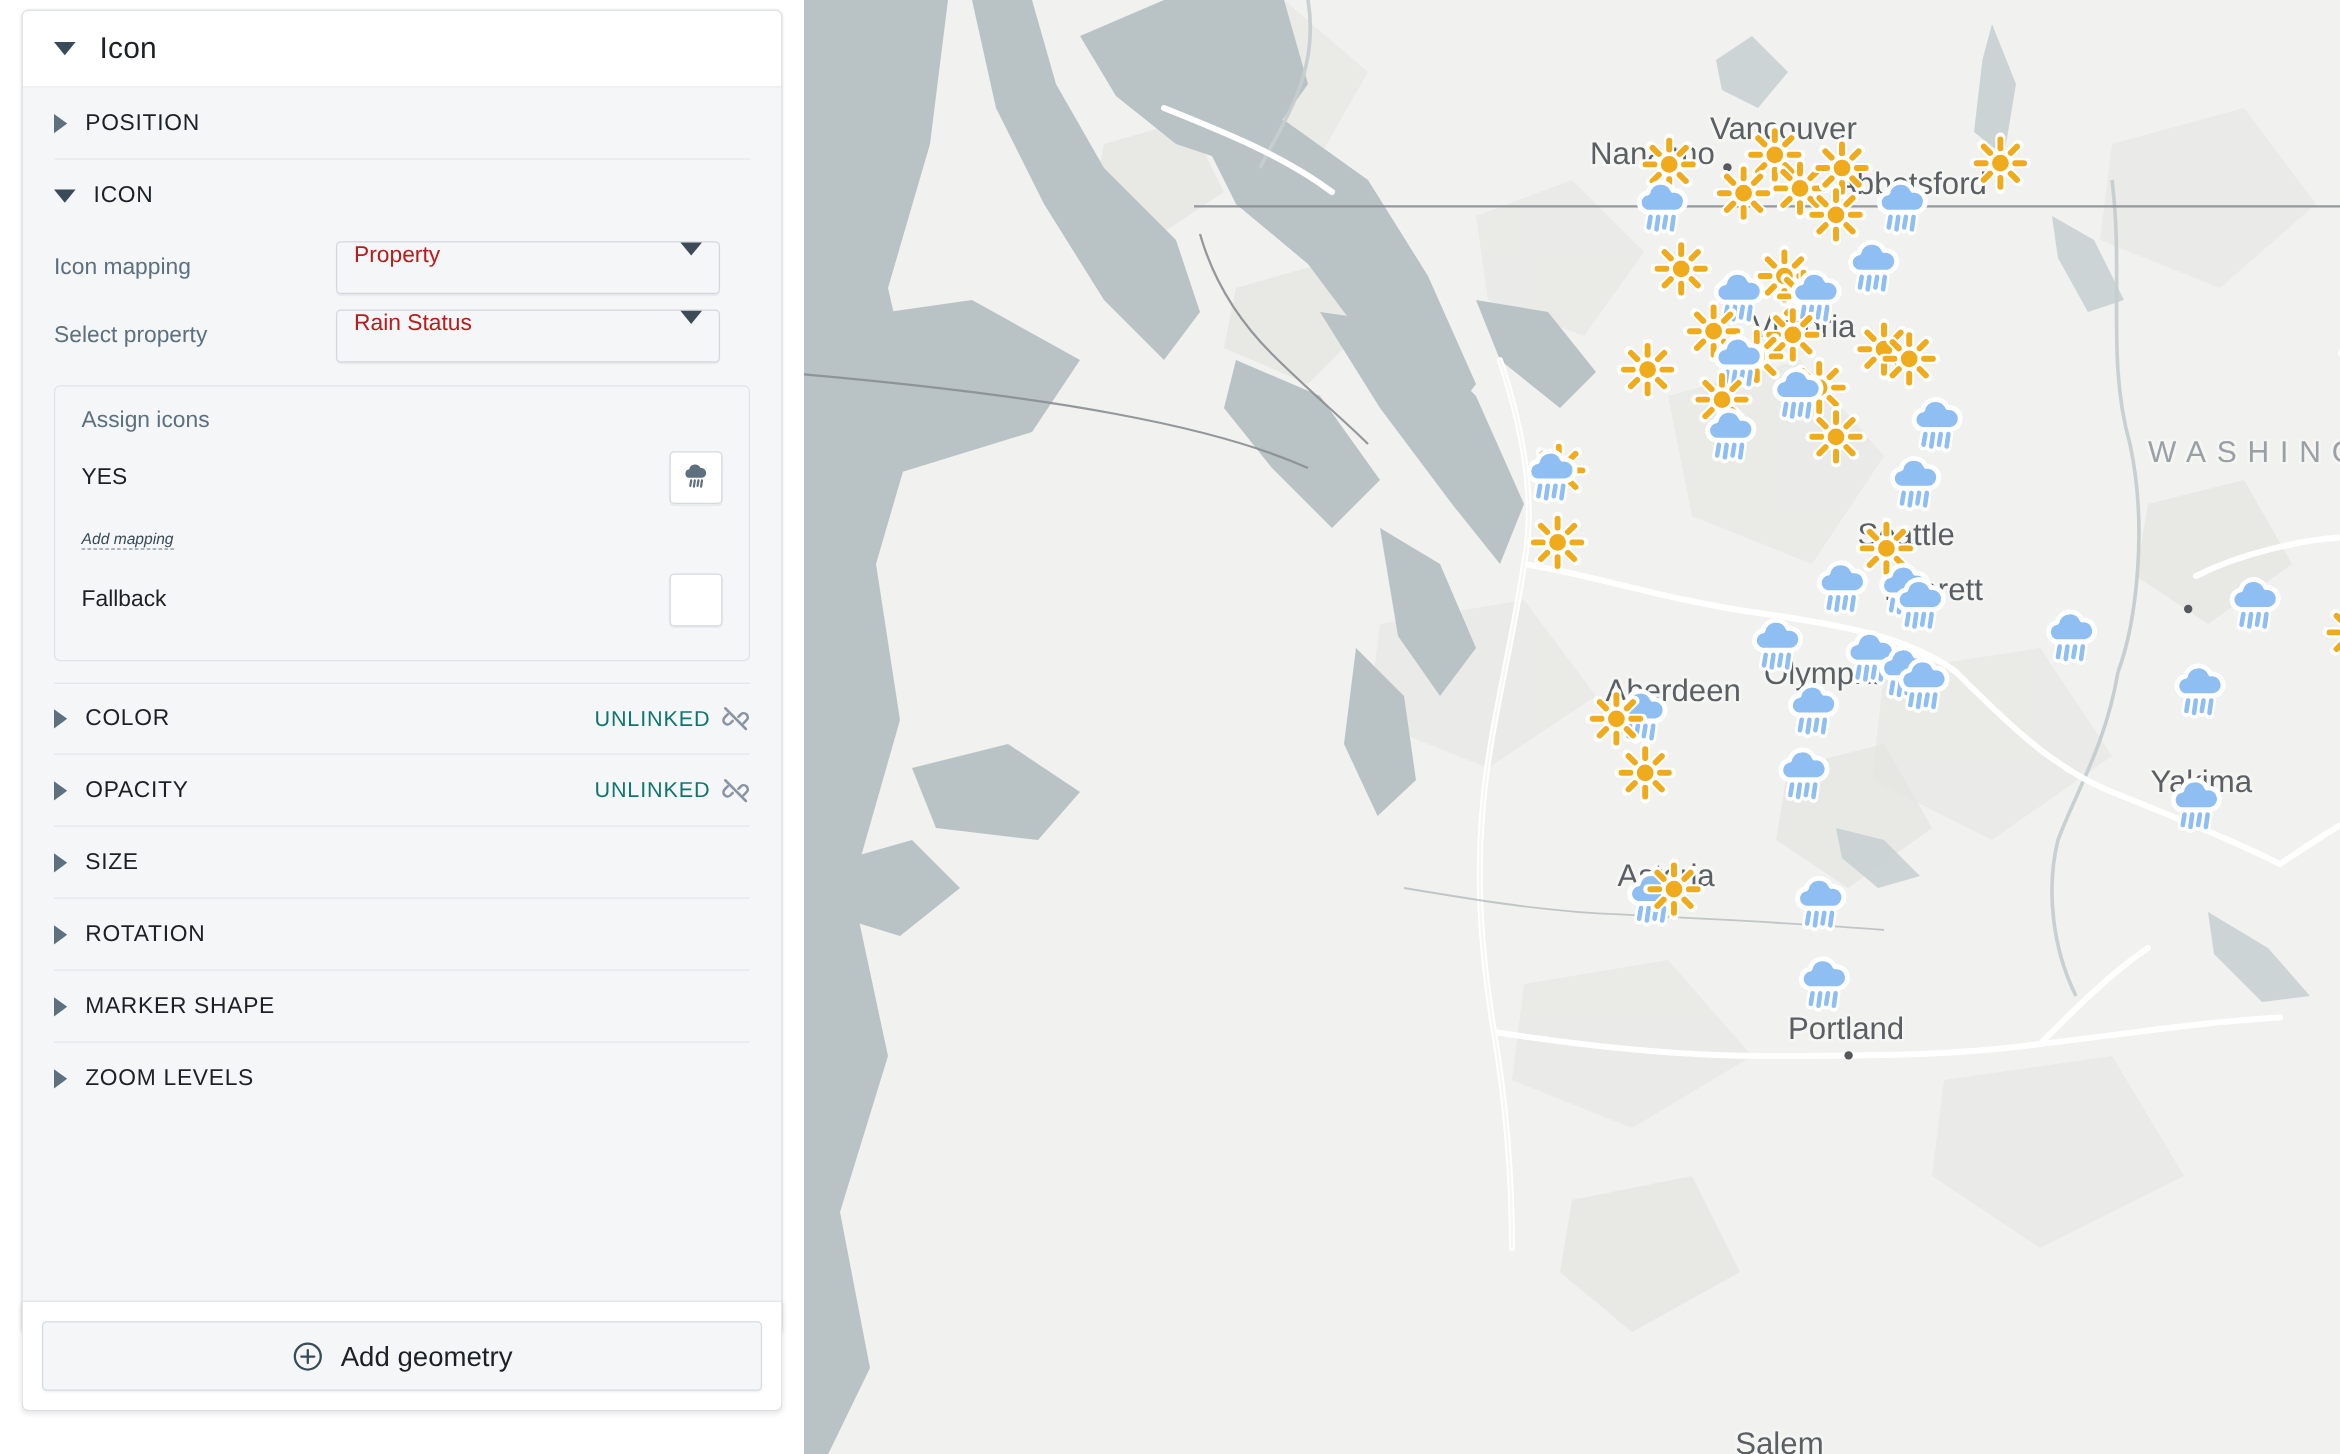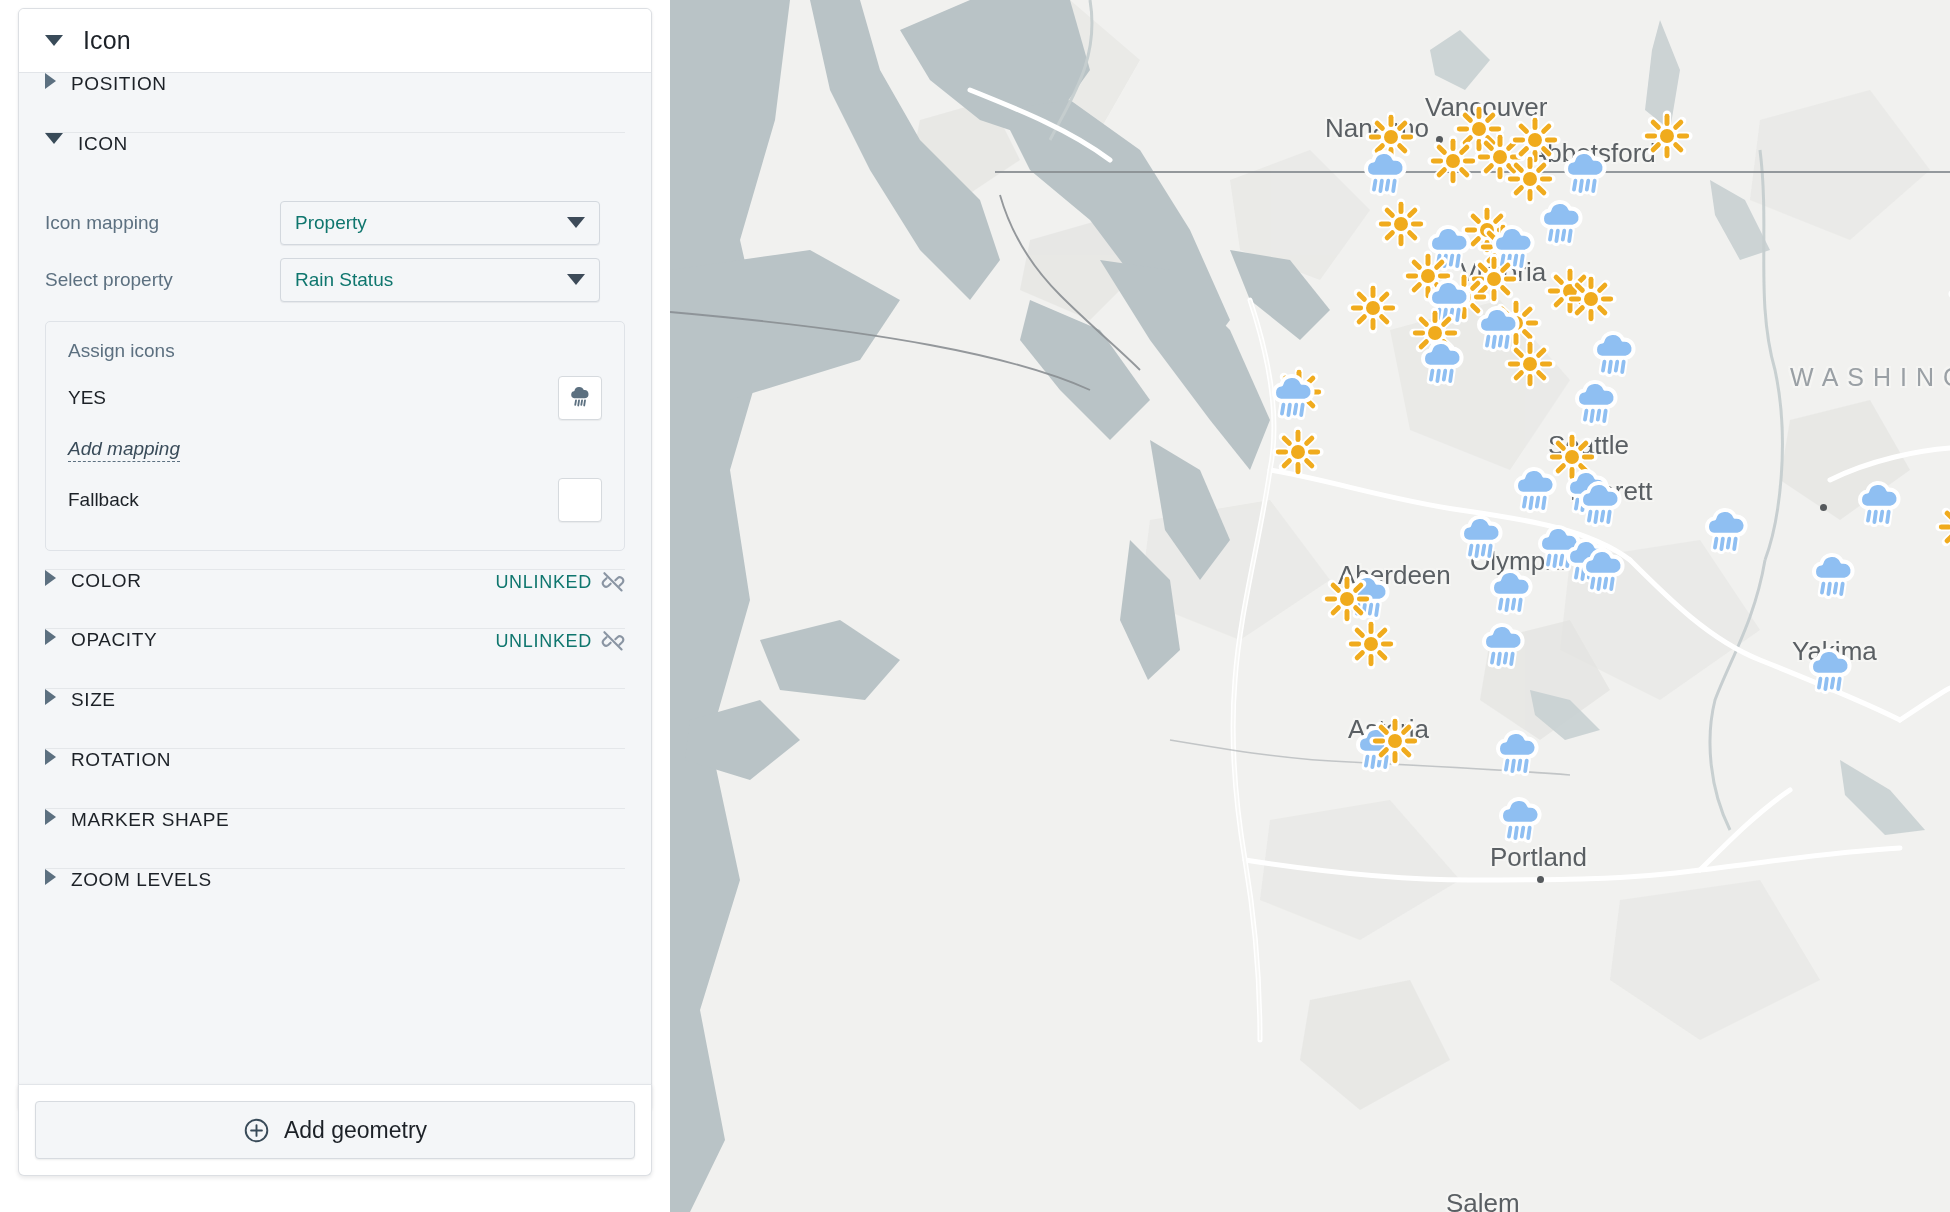--- a/index.html
+++ b/index.html
@@ -66,21 +66,21 @@
   .panel-body {
     flex: 1 1 auto;
     background: #f4f6f8;
     padding: 0 26px;
     overflow: hidden;
   }
 
   .section-row {
     height: 60px;
     display: flex;
-    align-items: flex-start;
+    align-items: center;
     gap: 15px;
     border-bottom: 1px solid #e4e7ea;
     position: relative;
   }
   .section-row.noborder { border-bottom: none; }
   .section-label {
     font-size: 19px;
     letter-spacing: .6px;
     color: #1c2127;
   }
@@ -109,24 +109,23 @@
     color: #5c7080;
     flex: 0 0 235px;
   }
   .select {
     width: 320px;
     height: 44px;
     background: #f4f6f8;
     border: 1px solid #d3d8de;
     border-radius: 4px;
     display: flex;
-    align-items: center;
     padding: 0 14px;
     font-size: 19px;
-    color: #0f766e;
+    color: #b91c1c;
     box-shadow: 0 1px 1px rgba(16,22,26,.06);
   }
   .select .caret {
     margin-left: auto;
     width: 0; height: 0;
     border-left: 9px solid transparent;
     border-right: 9px solid transparent;
     border-top: 11px solid #3d4b59;
   }
 
@@ -158,21 +157,21 @@
     height: 44px;
     border: 1px solid #d6dade;
     border-radius: 4px;
     background: #ffffff;
     display: flex;
     align-items: center;
     justify-content: center;
     box-shadow: 0 1px 1px rgba(16,22,26,.05);
   }
   .add-mapping {
-    font-size: 19px;
+    font-size: 13px;
     color: #394b59;
     font-style: italic;
     border-bottom: 1px dashed #5c7080;
     display: inline-block;
     line-height: 1.35;
     cursor: pointer;
   }
   .add-mapping-row { display: flex; align-items: center; min-height: 46px; }
   .add-geom-btn {
     width: 634px;

